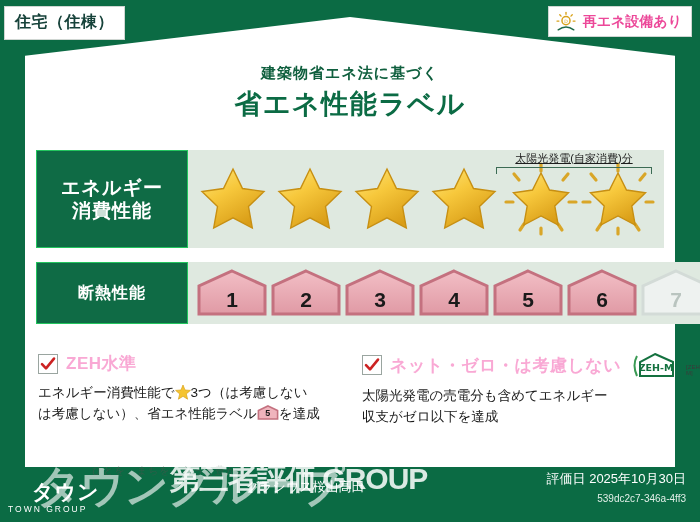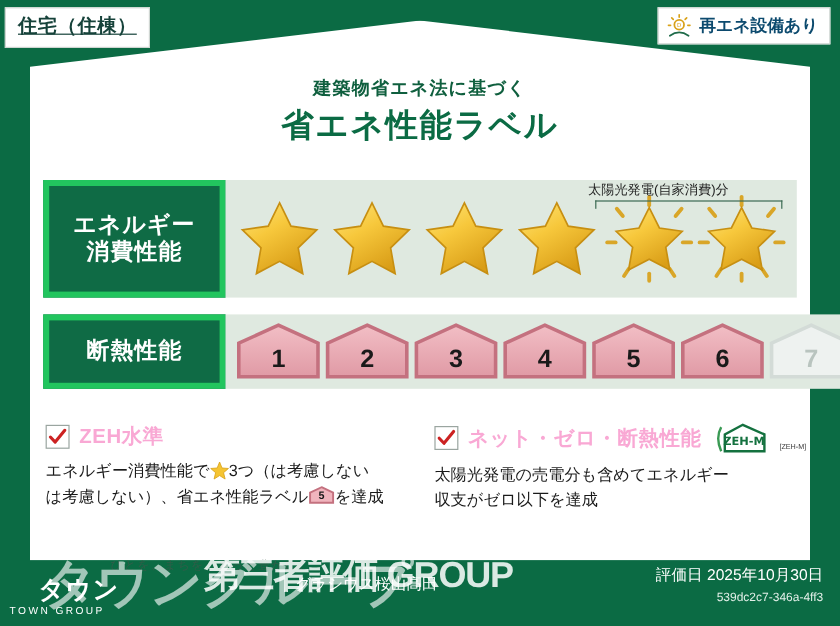--- a/index.html
+++ b/index.html
@@ -28,37 +28,36 @@
     position: absolute;
     left: 4px; top: 6px;
     padding: 5px 10px 6px 10px;
     background: #ffffff;
     border: 1px solid #cfd6d2;
     font-size: 16px;
     font-weight: bold;
     color: #16423a;
     letter-spacing: 0.5px;
     z-index: 6;
-    text-decoration: underline;
   }
   
   .renew-badge {
     position: absolute;
     right: 8px; top: 6px;
     height: 31px;
     background: #ffffff;
     border: 1px solid #cfd6d2;
     display: flex; align-items: center;
     padding: 0 9px 0 6px;
     gap: 6px;
     z-index: 6;
   }
   .renew-badge .sun-ico { width: 22px; height: 22px; flex: 0 0 22px; }
   .renew-badge .rb-text {
-    font-size: 14px; font-weight: bold; color: #0c4a6e; white-space: nowrap;
+    font-size: 14px; font-weight: bold; color: #ec4899; white-space: nowrap;
   }
   
   .title-sub {
     position: absolute; left: 0; right: 0; top: 64px;
     text-align: center;
     font-size: 15px; font-weight: bold; color: #0f5f3e;
     letter-spacing: 1px;
     z-index: 5;
   }
   .title-main {
@@ -79,24 +78,24 @@
 
   .row-label {
     flex: 0 0 152px;
     background: #0f6b45;
     color: #ffffff;
     display: flex; flex-direction: column;
     align-items: center; justify-content: center;
     font-weight: bold;
     line-height: 1.22;
     letter-spacing: 1px;
-    border: 5px solid #22c55e;
+    border: 1px solid #22c55e;
   }
   .row-energy .row-label { font-size: 19px; }
-  .row-insul  .row-label { font-size: 19px; }
+  .row-insul  .row-label { font-size: 16px; }
   .row-track {
     flex: 1 1 auto;
     background: #dfe9e0;
     position: relative;
     display: flex;
     align-items: center;
   }
   .row-energy .row-track { padding-left: 8px; }
   .row-insul  .row-track { padding-left: 8px; }
 
@@ -107,22 +106,22 @@
 
   
   .solar-annot {
     position: absolute;
     right: 6px; top: 1px;
     width: 168px;
     z-index: 4;
     pointer-events: none;
   }
   .solar-annot .sa-text {
-    font-size: 11px; color: #1d1d1d; 
-    white-space: nowrap; letter-spacing: 0px;
+    font-size: 11px; color: #1d1d1d; text-align: center;
+    white-space: nowrap; letter-spacing: 0px; text-decoration: underline;
   }
   .solar-annot .sa-bracket {
     height: 7px;
     border-left: 1.4px solid #3c6b54;
     border-right: 1.4px solid #3c6b54;
     border-top: 1.4px solid #3c6b54;
     margin: 1px 6px 0 6px;
   }
 
   
@@ -400,21 +399,21 @@
     </div>
   </div>
 
   <div class="check-block cb-right">
     <div class="cb-head">
       <span class="chk-box">
         <svg viewBox="0 0 16 16">
             <path d="M2 8.2 L6 12.4 L14 2.6" fill="none" stroke="#cc2222" stroke-width="2.6" stroke-linecap="round" stroke-linejoin="round"></path>
           </svg>
       </span>
-      <span class="cb-title">ネット・ゼロ・断熱性能</span>
+      <span class="cb-title">ネット・ゼロ・は考慮しない</span>
       <span class="zehm-logo">
         <svg viewBox="0 0 46 26">
           <path d="M6 24 Q1 13 6 4" fill="none" stroke="#3a9a54" stroke-width="2"></path>
           <polygon points="24,2 42,10 42,24 9,24 9,10" fill="none" stroke="#14713f" stroke-width="2"></polygon>
           <text x="25" y="19" font-size="9.5" font-weight="bold" text-anchor="middle" fill="#14713f" font-family="DejaVu Sans, sans-serif">ZEH-M</text>
         </svg>
       </span>
       <span class="zehm-cap">[ZEH-M]</span>
     </div>
     <div class="cb-desc">

